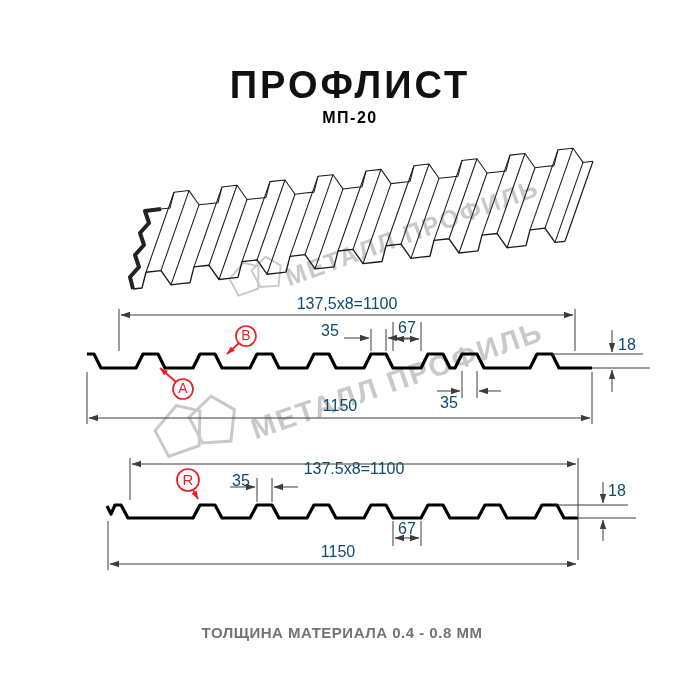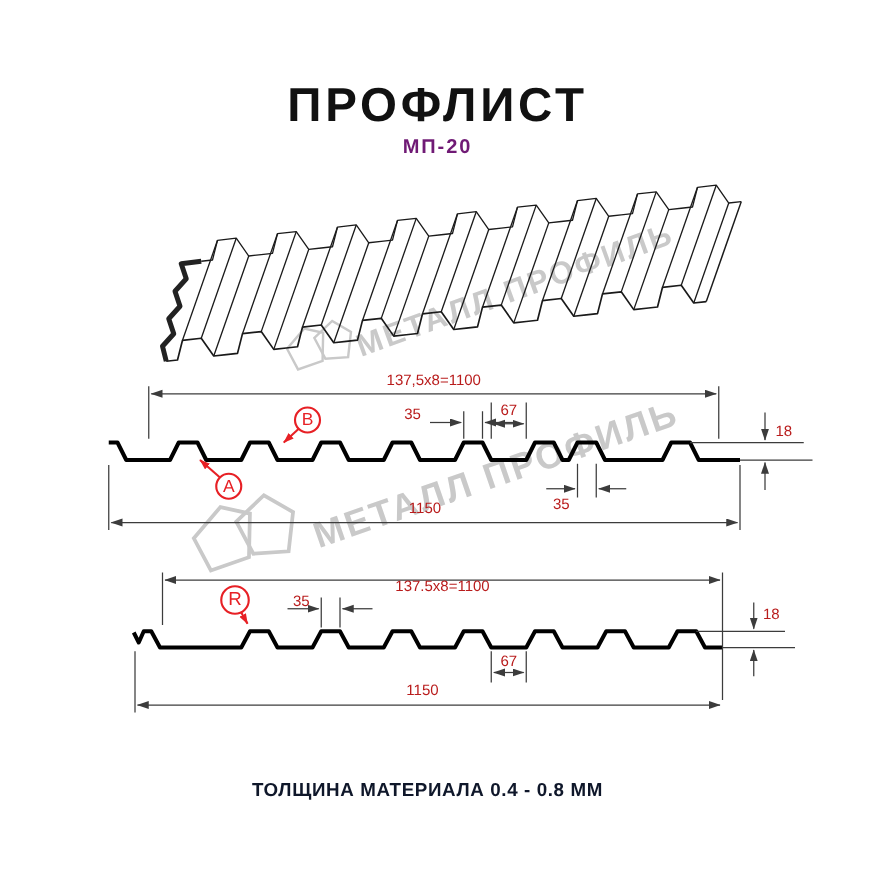--- a/index.html
+++ b/index.html
@@ -1,34 +1,34 @@
 <!DOCTYPE html>
 <html><head>
 <meta charset="utf-8">
 <style>
   html,body{margin:0;padding:0;background:#fff;}
   #stage{position:relative;width:700px;height:700px;background:#fff;overflow:hidden;
          font-family:"Liberation Sans",sans-serif;color:#1f1f1f;}
   .title{position:absolute;left:0;top:64px;width:700px;text-align:center;
          font-size:38px;font-weight:bold;letter-spacing:3px;color:#111;}
   .subtitle{position:absolute;left:0;top:109px;width:700px;text-align:center;
-         font-size:16px;font-weight:600;letter-spacing:1.5px;color:#701a75;}
+         font-size:16px;font-weight:600;letter-spacing:1.5px;color:#000000;}
   .footer-note{position:absolute;left:0;top:624px;width:684px;text-align:center;
-         font-size:15px;font-weight:600;letter-spacing:.5px;color:#0f172a;}
+         font-size:15px;font-weight:600;letter-spacing:.5px;color:#737373;}
   .wm-text{position:absolute;white-space:nowrap;font-weight:bold;color:#c9c9c9;
          transform-origin:0 50%;}
   .wm1{left:286px;top:258px;font-size:25px;letter-spacing:2px;line-height:40px;
          transform:rotate(-20deg);}
   .wm2{left:252px;top:400px;font-size:29px;letter-spacing:2px;line-height:60px;
          transform:rotate(-19deg);}
   .wm-logo{position:absolute;transform:rotate(-12deg);}
   .wm-logo.one{left:227px;top:256px;}
   .wm-logo.two{left:150px;top:396px;}
   svg#art{position:absolute;left:0;top:0;}
-  .dim{position:absolute;transform:translate(-50%,-50%);font-size:12px;color:#b91c1c;
+  .dim{position:absolute;transform:translate(-50%,-50%);font-size:16px;color:#0c4a6e;
         white-space:nowrap;}
   .marker-letter{position:absolute;transform:translate(-50%,-54%);font-size:14px;
         color:#e72025;font-weight:400;}
   .marker-letter.r{font-size:15px;}
 </style>
 </head>
 <body>
 
 <div id="stage">
 

